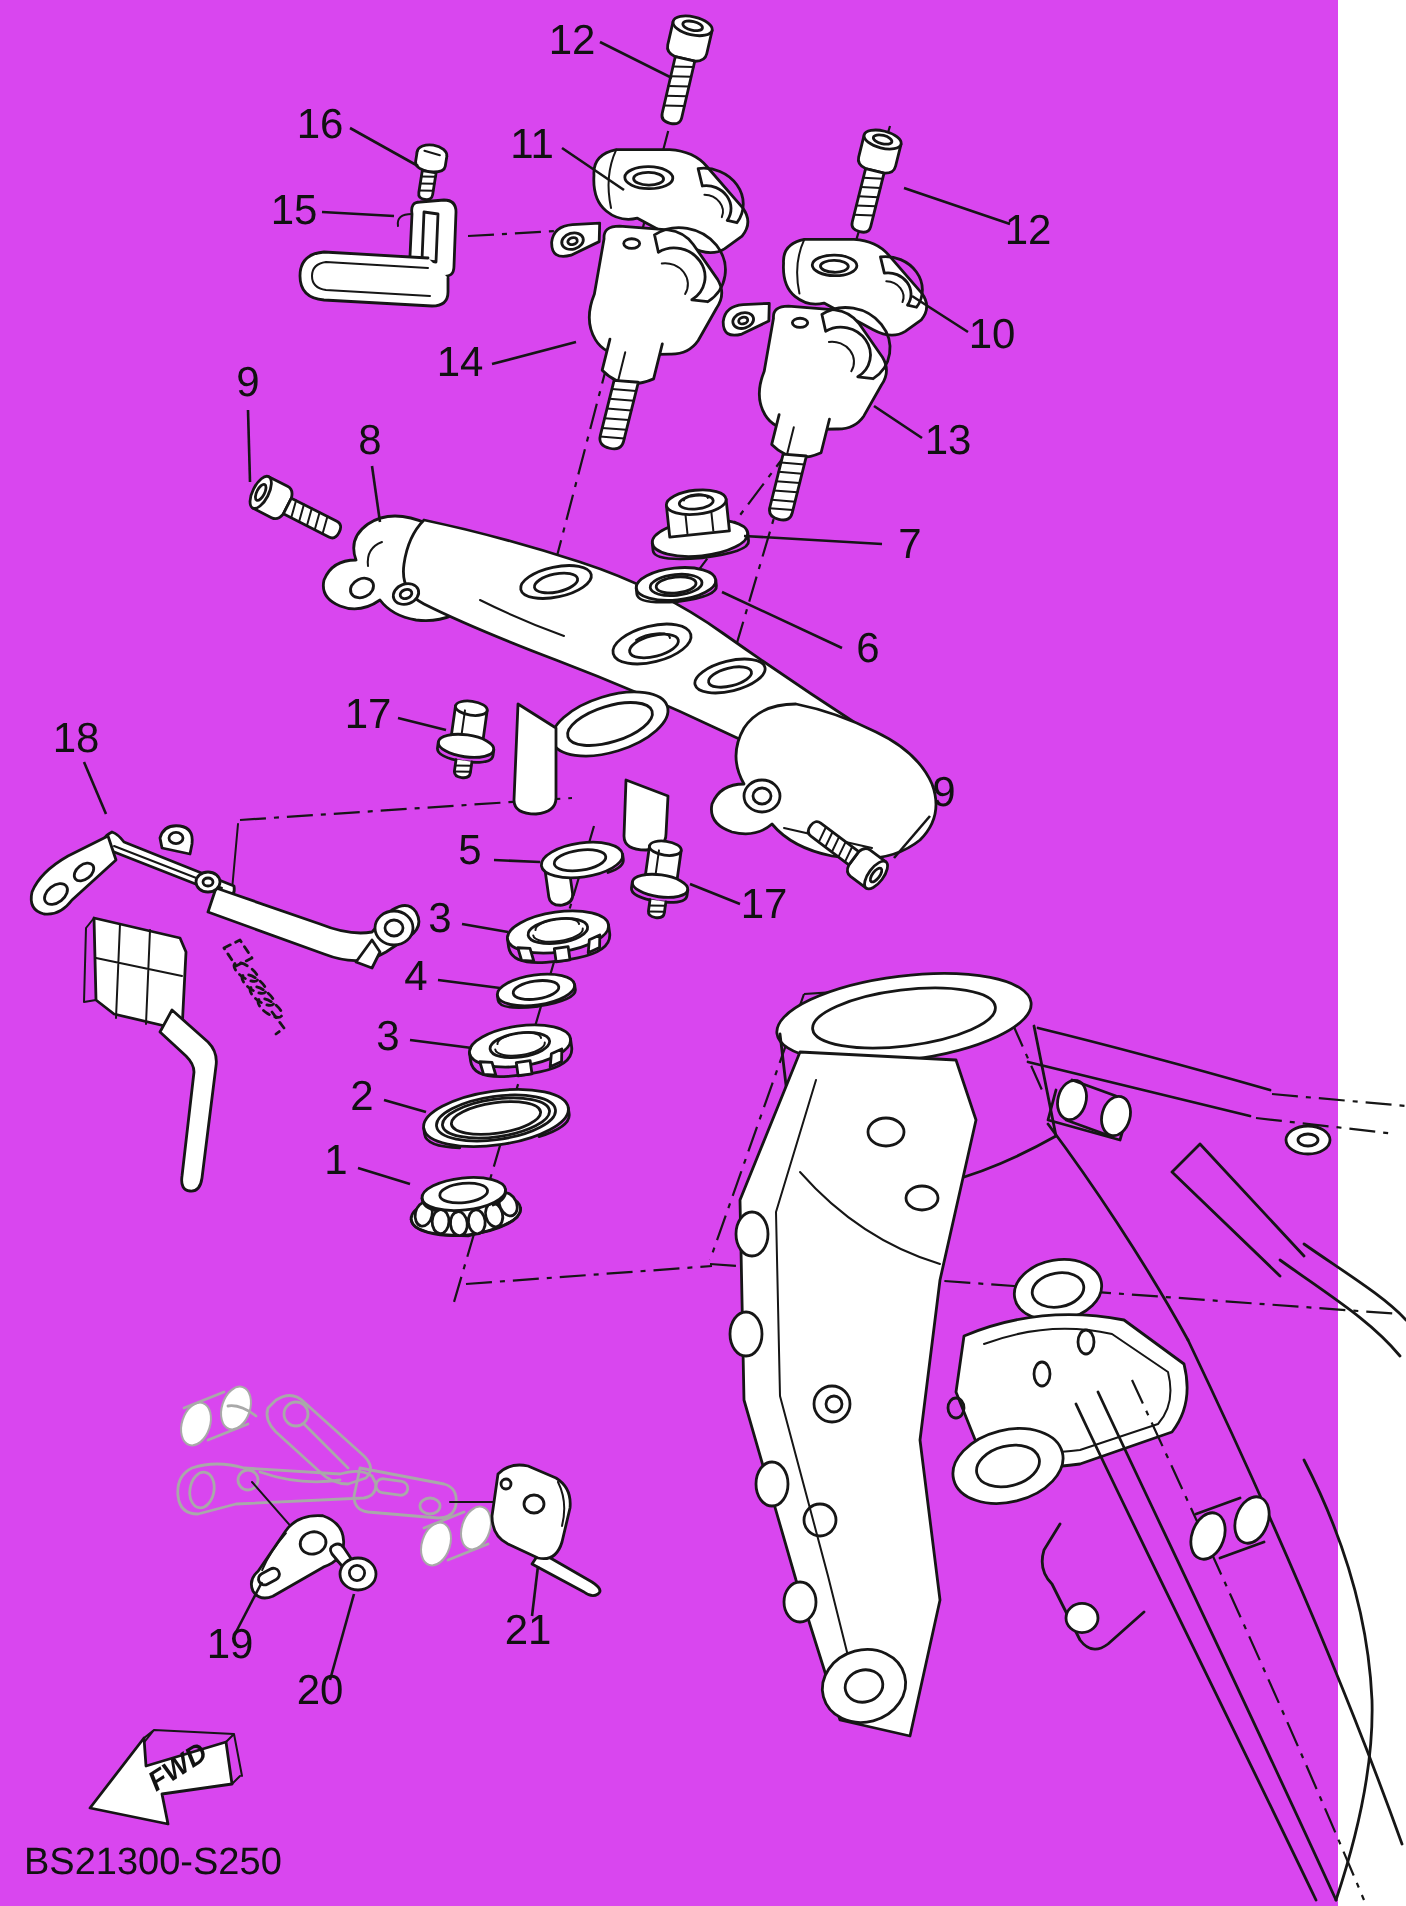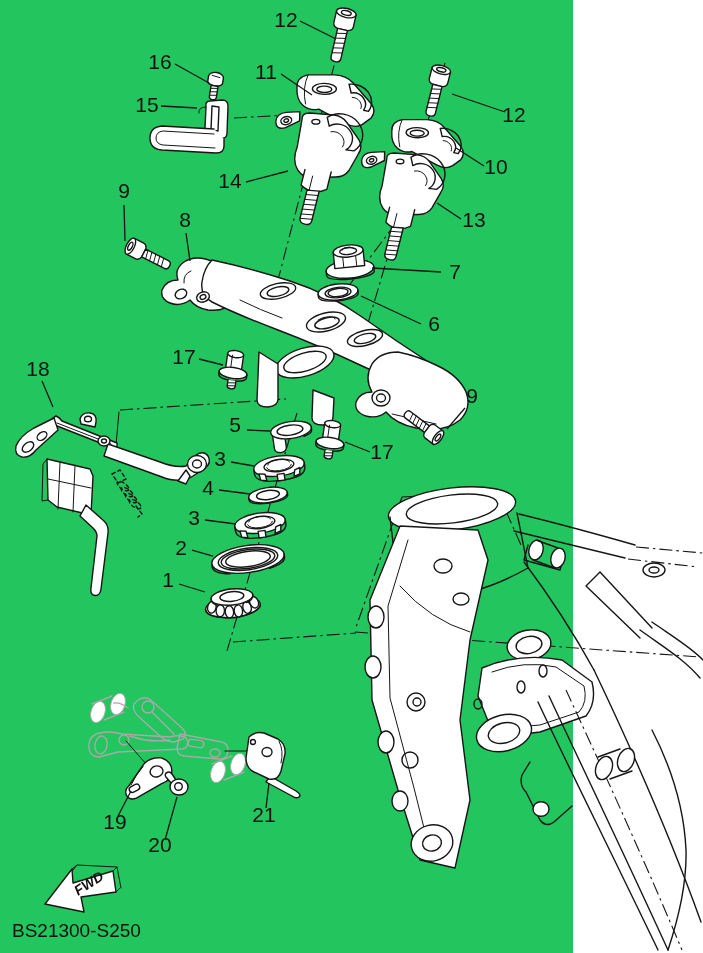--- a/index.html
+++ b/index.html
@@ -1,16 +1,16 @@
 <!DOCTYPE html>
 <html><head>
 <meta charset="utf-8">
 <style>
   html,body{margin:0;padding:0;background:#fff;width:703px;height:953px;overflow:hidden;}
-  #stage{position:relative;width:573px;height:953px;background:#22c55e;font-family:"Liberation Sans",sans-serif;}
+  #stage{position:relative;width:669px;height:953px;background:#d946ef;font-family:"Liberation Sans",sans-serif;}
   svg{position:absolute;left:0;top:0;}
   svg *{vector-effect:non-scaling-stroke;}
   .s{stroke:#161616;stroke-width:1.4;fill:none;stroke-linecap:round;stroke-linejoin:round;}
   .w{stroke:#161616;stroke-width:1.4;fill:#ffffff;stroke-linecap:round;stroke-linejoin:round;}
   .thin{stroke-width:1;}
   .dd{stroke:#161616;stroke-width:1.1;fill:none;stroke-dasharray:13 4 2.5 4;}
   .dash{stroke-dasharray:3.5 3;}
   .faint{stroke:#a9a9a9 !important;}
   .faintw{stroke:#a9a9a9 !important;fill:#fff;}
   .lbl{font:400 21px "Liberation Sans",sans-serif;fill:#111;}

